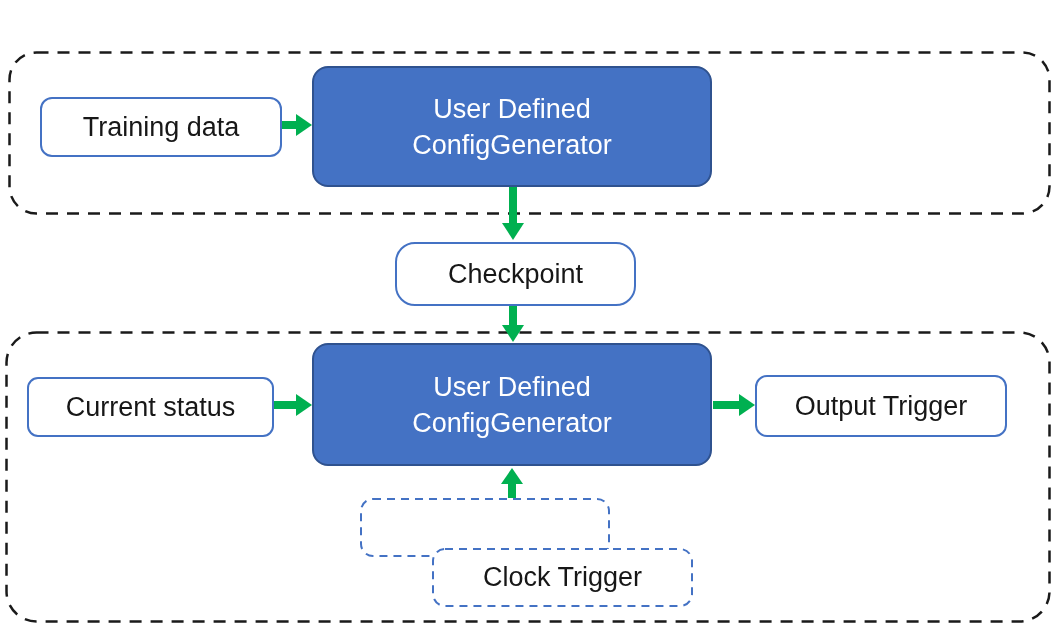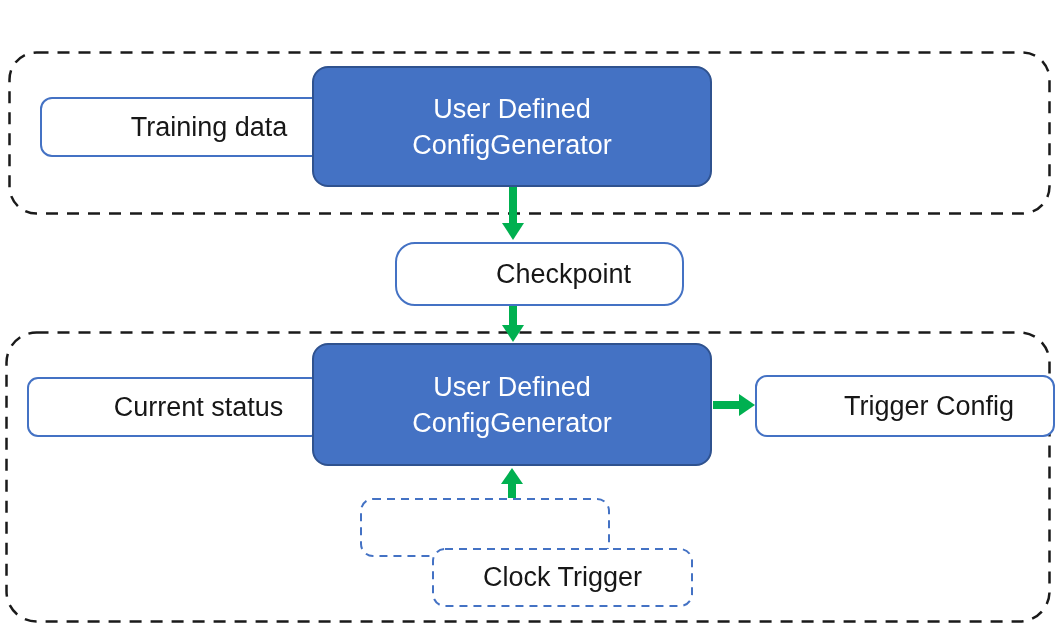--- a/index.html
+++ b/index.html
@@ -41,21 +41,20 @@
     position: absolute;
     background: #ffffff;
     border: 2px solid var(--io_border, #4472C4);
     border-radius: 12px;
     display: flex;
     align-items: center;
     justify-content: center;
     font-size: 27px;
     color: var(--text, #171717);
     white-space: nowrap;
-    padding-left: 48px;
   }
 
   .gen-node {
     position: absolute;
     background: var(--node_fill, #4472C4);
     border: 2px solid var(--node_border, #2F528F);
     border-radius: 16px;
     display: flex;
     flex-direction: column;
     align-items: center;
@@ -159,21 +158,21 @@
   <div class="io-box" style="left:27px; top:377px; width:243px; height:56px;border-radius:11px;">
     <span>Current status</span>
   </div>
 
   <div class="gen-node" style="left:312px; top:343px; width:400px; height:123px;">
     <span>User Defined</span>
     <span>ConfigGenerator</span>
   </div>
 
   <div class="io-box" style="left:755px; top:375px; width:248px; height:58px;">
-    <span>Trigger Config</span>
+    <span>Output Trigger</span>
   </div>
 
   <svg class="frame" style="left:360px; top:498px;" width="250" height="59">
     <rect class="trigger-rect" x="1" y="1" width="248" height="57" rx="12" ry="12"></rect>
   </svg>
 
   <svg class="frame" style="left:432px; top:548px;" width="261" height="59">
     <rect class="trigger-rect" x="1" y="1" width="259" height="57" rx="12" ry="12"></rect>
   </svg>
   <div class="trigger-label" style="left:432px; top:548px; width:261px; height:59px;">Clock Trigger</div>

